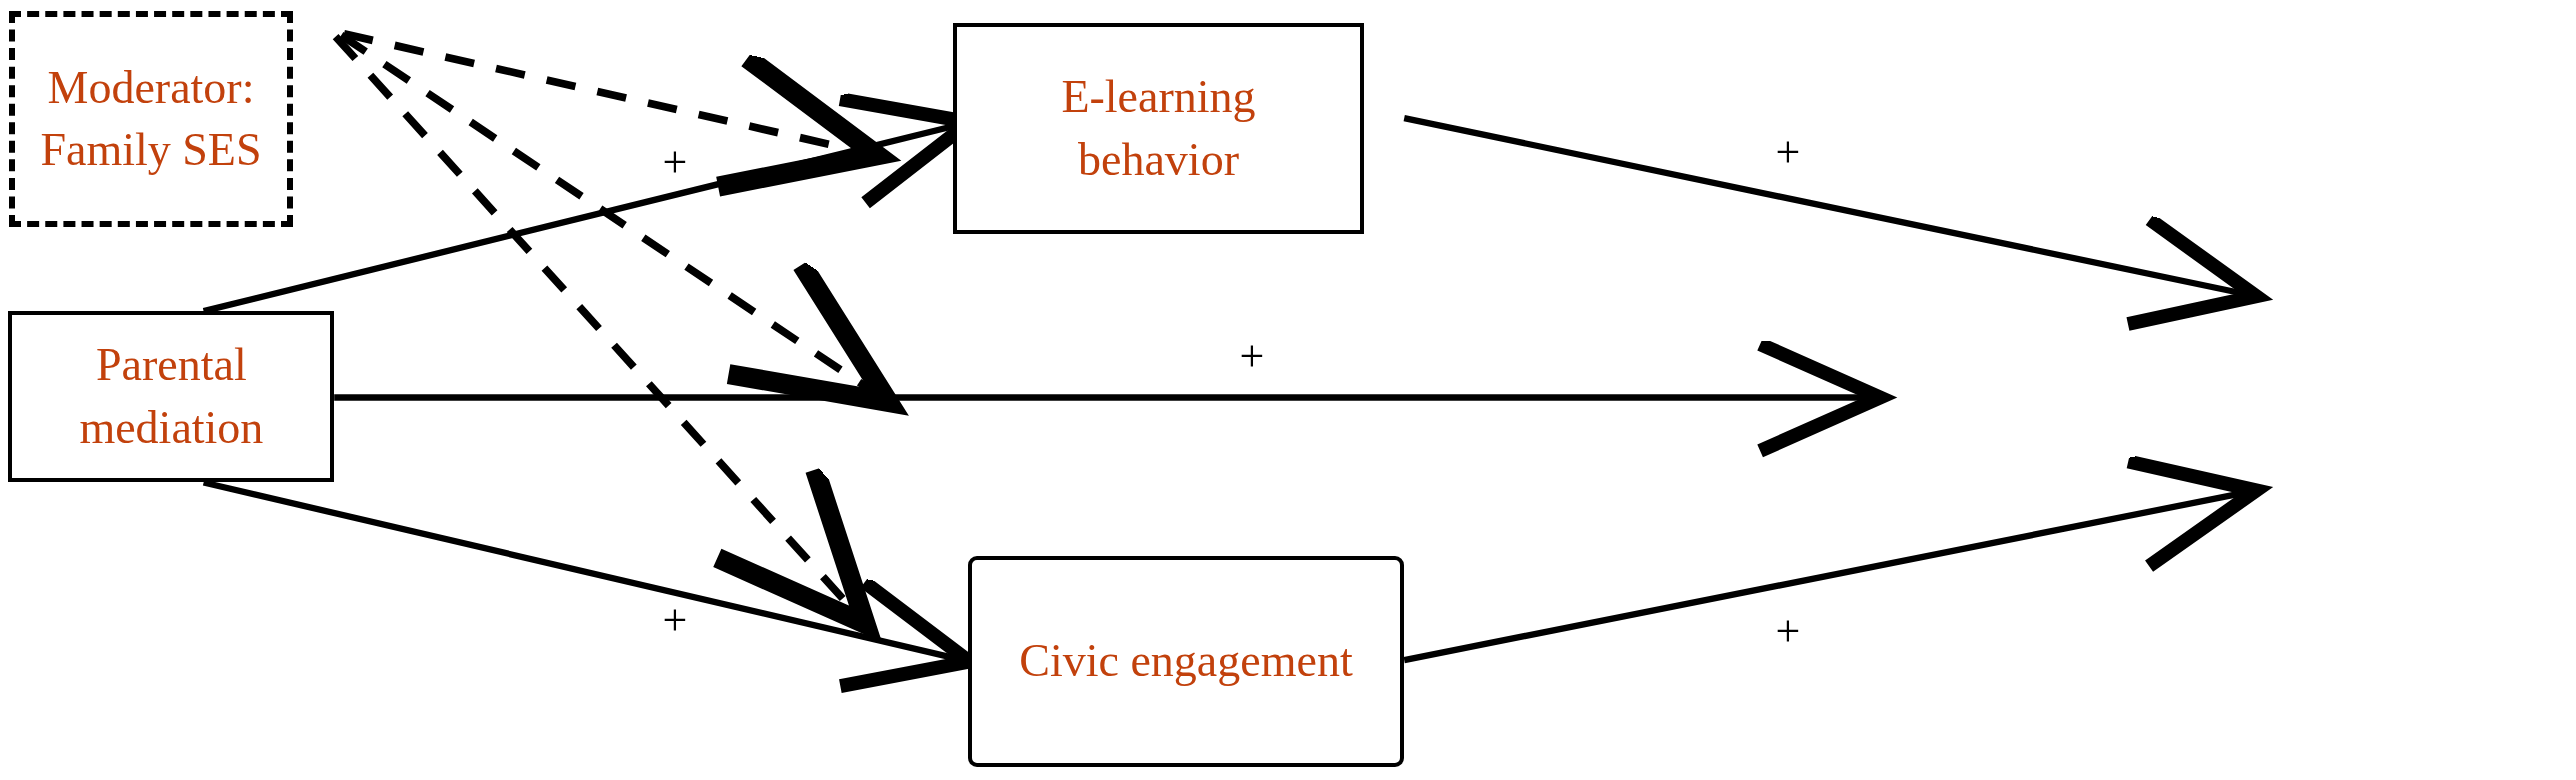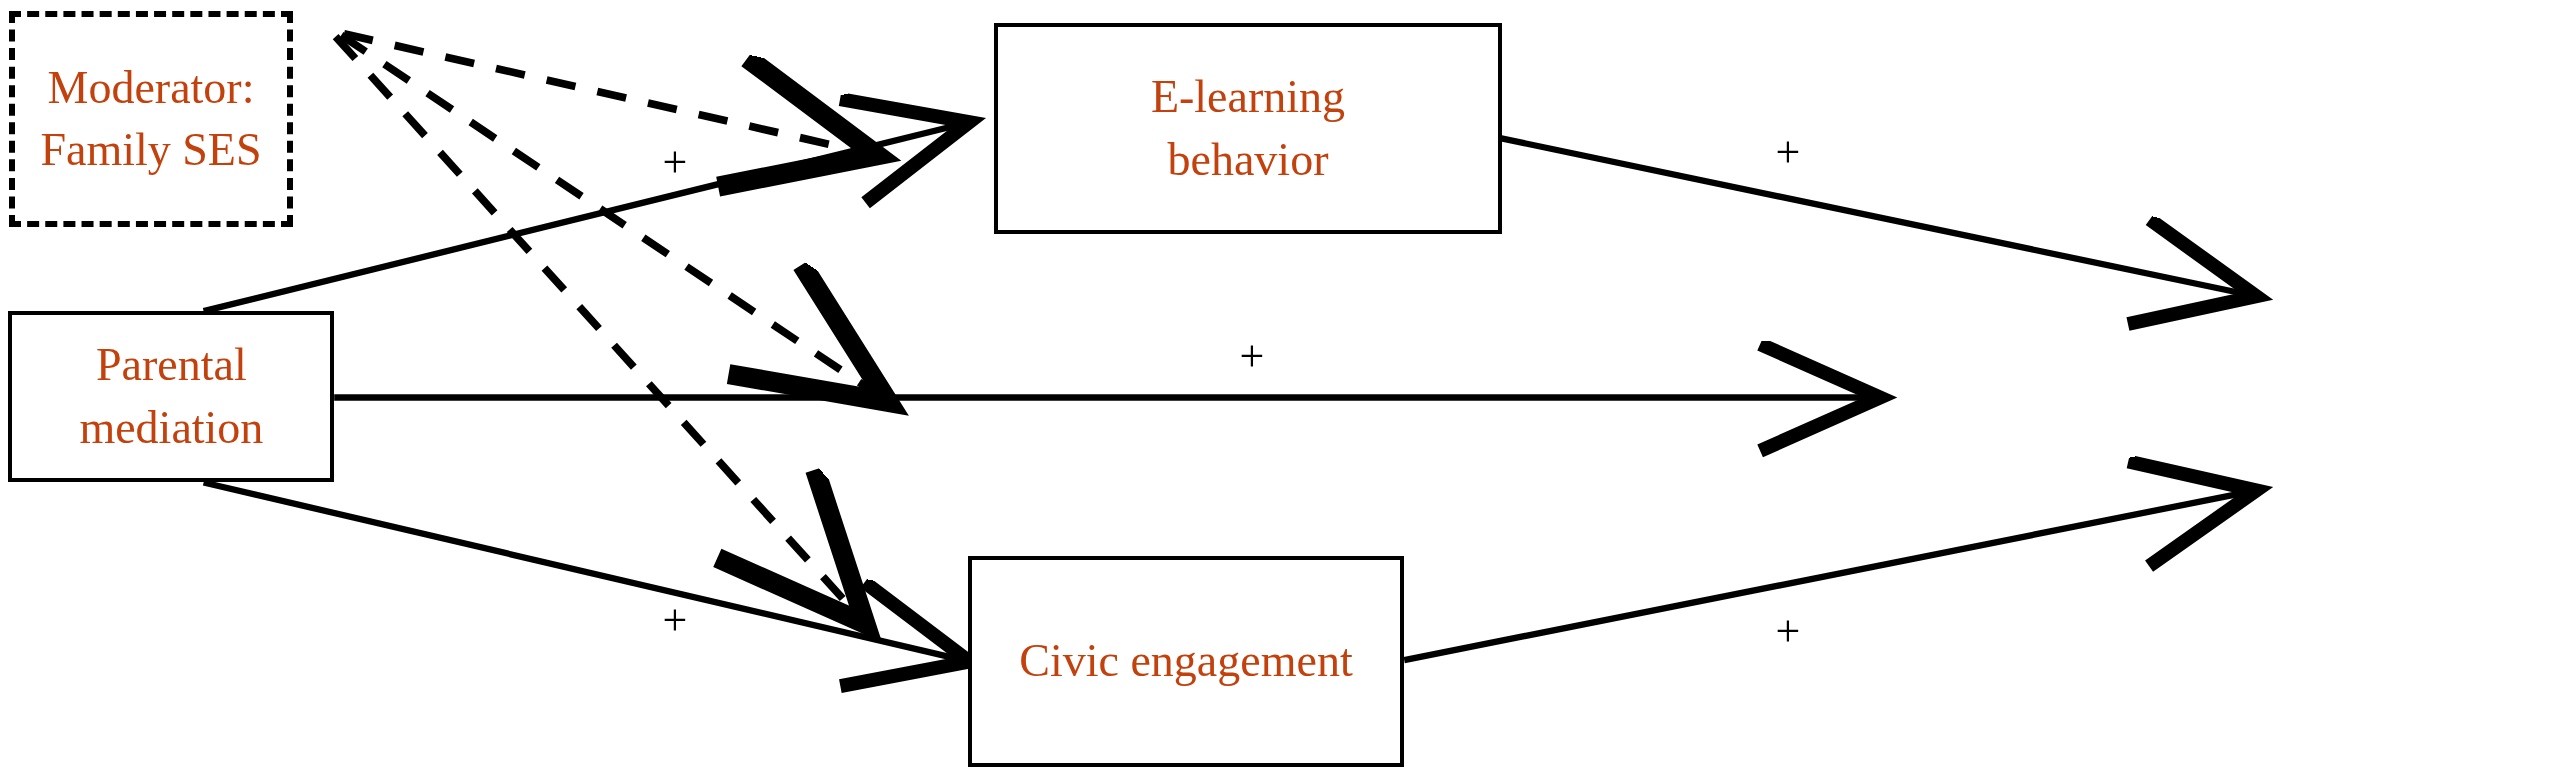--- a/index.html
+++ b/index.html
@@ -47,24 +47,24 @@
   .edge-label {
     position: absolute;
     color: #000000;
     font-size: 44px;
     line-height: 1;
     transform: translate(-50%, -50%);
     user-select: none;
   }
   
   #node-moderator      { left: 9px;   top: 11.2px;   width: 284px;  height: 216px;  font-size: 46px; }
-  #node-elearning      { left: 994px; top: 23px;   width: 508px;  height: 211px;  font-size: 46px; justify-content: center; }
+  #node-elearning      { left: 953px; top: 23px;   width: 411px;  height: 211px;  font-size: 46px; justify-content: center; }
   #node-parental       { left: 8.4px;   top: 311px;  width: 326px;  height: 171px;  font-size: 46px; }
   #node-academic       { left: 1880px; top: 311px;  width: 648px;  height: 171px;  font-size: 46px; }
-  #node-civic          { left: 968px; top: 556px;  width: 436px;  height: 211px;  font-size: 46px; }
+  #node-civic          { left: 968px; top: 556px;  width: 436px;  height: 211px;  font-size: 46px; border-radius: 9px; }
 </style>
 </head>
 <body>
 
 <div id="stage">
 
   <svg id="edges" viewBox="0 0 3669 1112" xmlns="http://www.w3.org/2000/svg">
     <defs>
       <marker id="ah-open" markerWidth="24" markerHeight="24" refX="19" refY="9" orient="auto" markerUnits="strokeWidth">
         <path d="M 2,1 L 20,9 L 2,17" fill="none" stroke="#000000" stroke-width="2.2" stroke-linecap="square" stroke-linejoin="miter"></path>

